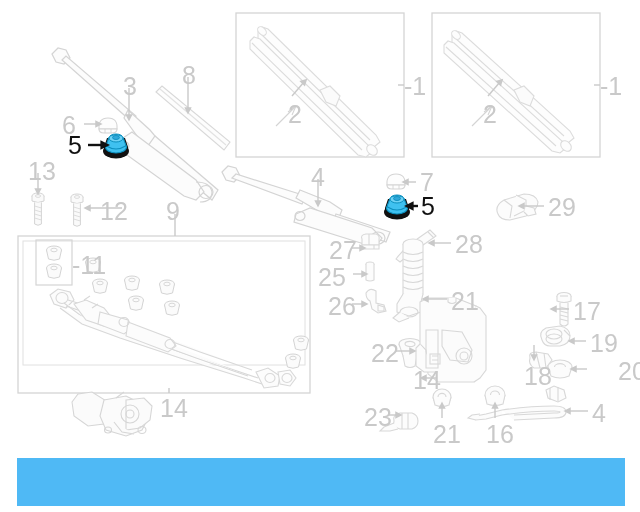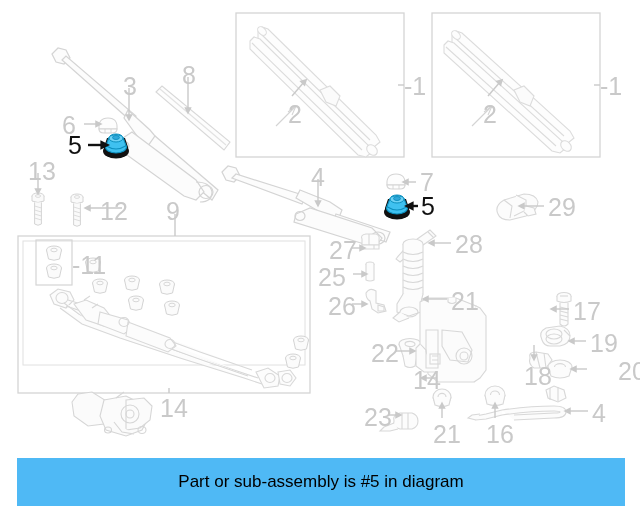--- a/index.html
+++ b/index.html
@@ -468,16 +468,15 @@
       <div class="callout" style="left: 413px; top: 368px;">14</div>
       <div class="callout" style="left: 160px; top: 396px;">14</div>
       <div class="callout" style="left: 72px; top: 253px;">-11</div>
       <div class="callout" style="left: 364px; top: 405px;">23</div>
       <div class="callout" style="left: 592px; top: 401px;">4</div>
       <div class="callout" style="left: 433px; top: 422px;">21</div>
       <div class="callout" style="left: 486px; top: 422px;">16</div>
     </div>
 
   <div class="banner">
-    <div class="banner-line">Part or sub-assembly is #5 in diagram</div>
   </div>
 
 </div>
 
 </body></html>

